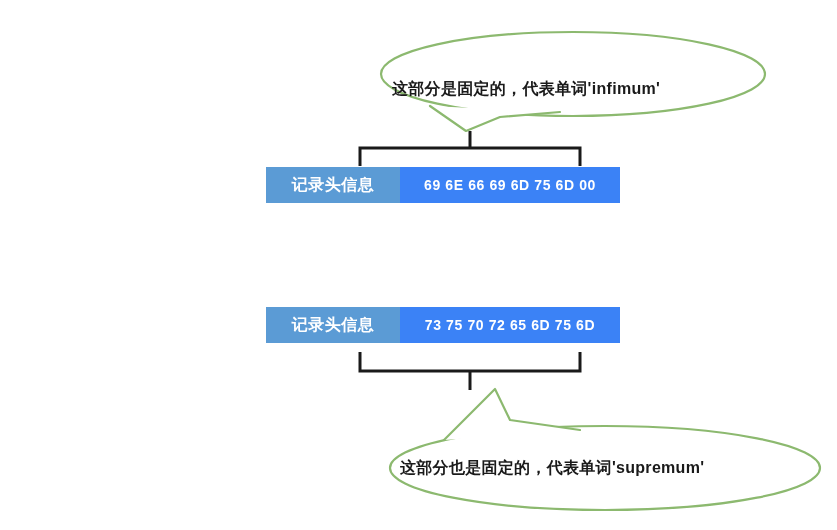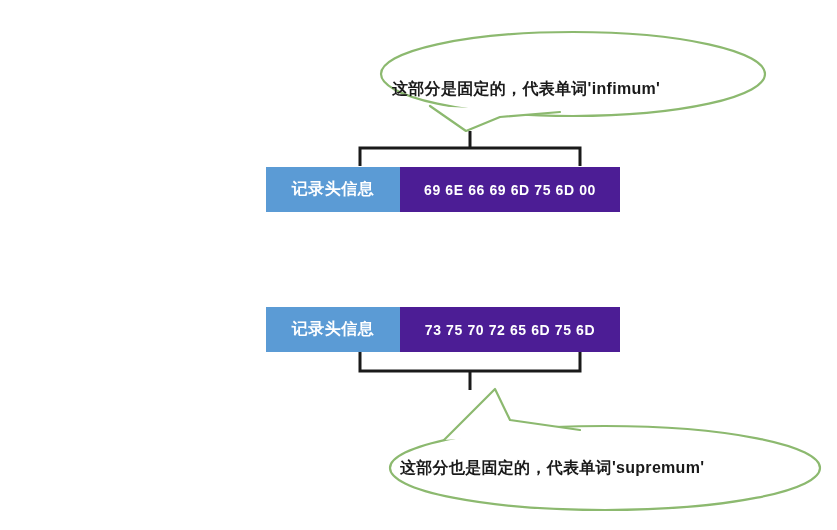--- a/index.html
+++ b/index.html
@@ -30,41 +30,41 @@
     font-size: 19px;
     font-weight: 400;
     letter-spacing: 1px;
     white-space: nowrap;
     font-family: "Liberation Sans", "DejaVu Sans", sans-serif;
   }
   .bar {
     position: absolute;
     display: flex;
     align-items: stretch;
-    height: 45px;
+    height: 36px;
     padding-left: 40px;
   }
   .cell {
     display: flex;
     align-items: center;
     justify-content: center;
     color: #ffffff;
     font-size: 14px;
     font-weight: 700;
     white-space: nowrap;
     box-sizing: border-box;
   }
   .cell-header {
     background: #5b9bd5;
     width: 134px;
     font-size: 16px;
     letter-spacing: 0.5px;
   }
   .cell-body {
-    background: #4c1d95;
+    background: #3b82f6;
     width: 220px;
     letter-spacing: 0.6px;
   }
   .callout-text {
     position: absolute;
     color: #1a1a1a;
     font-size: 16px;
     font-weight: 700;
     white-space: nowrap;
     letter-spacing: 0.3px;

